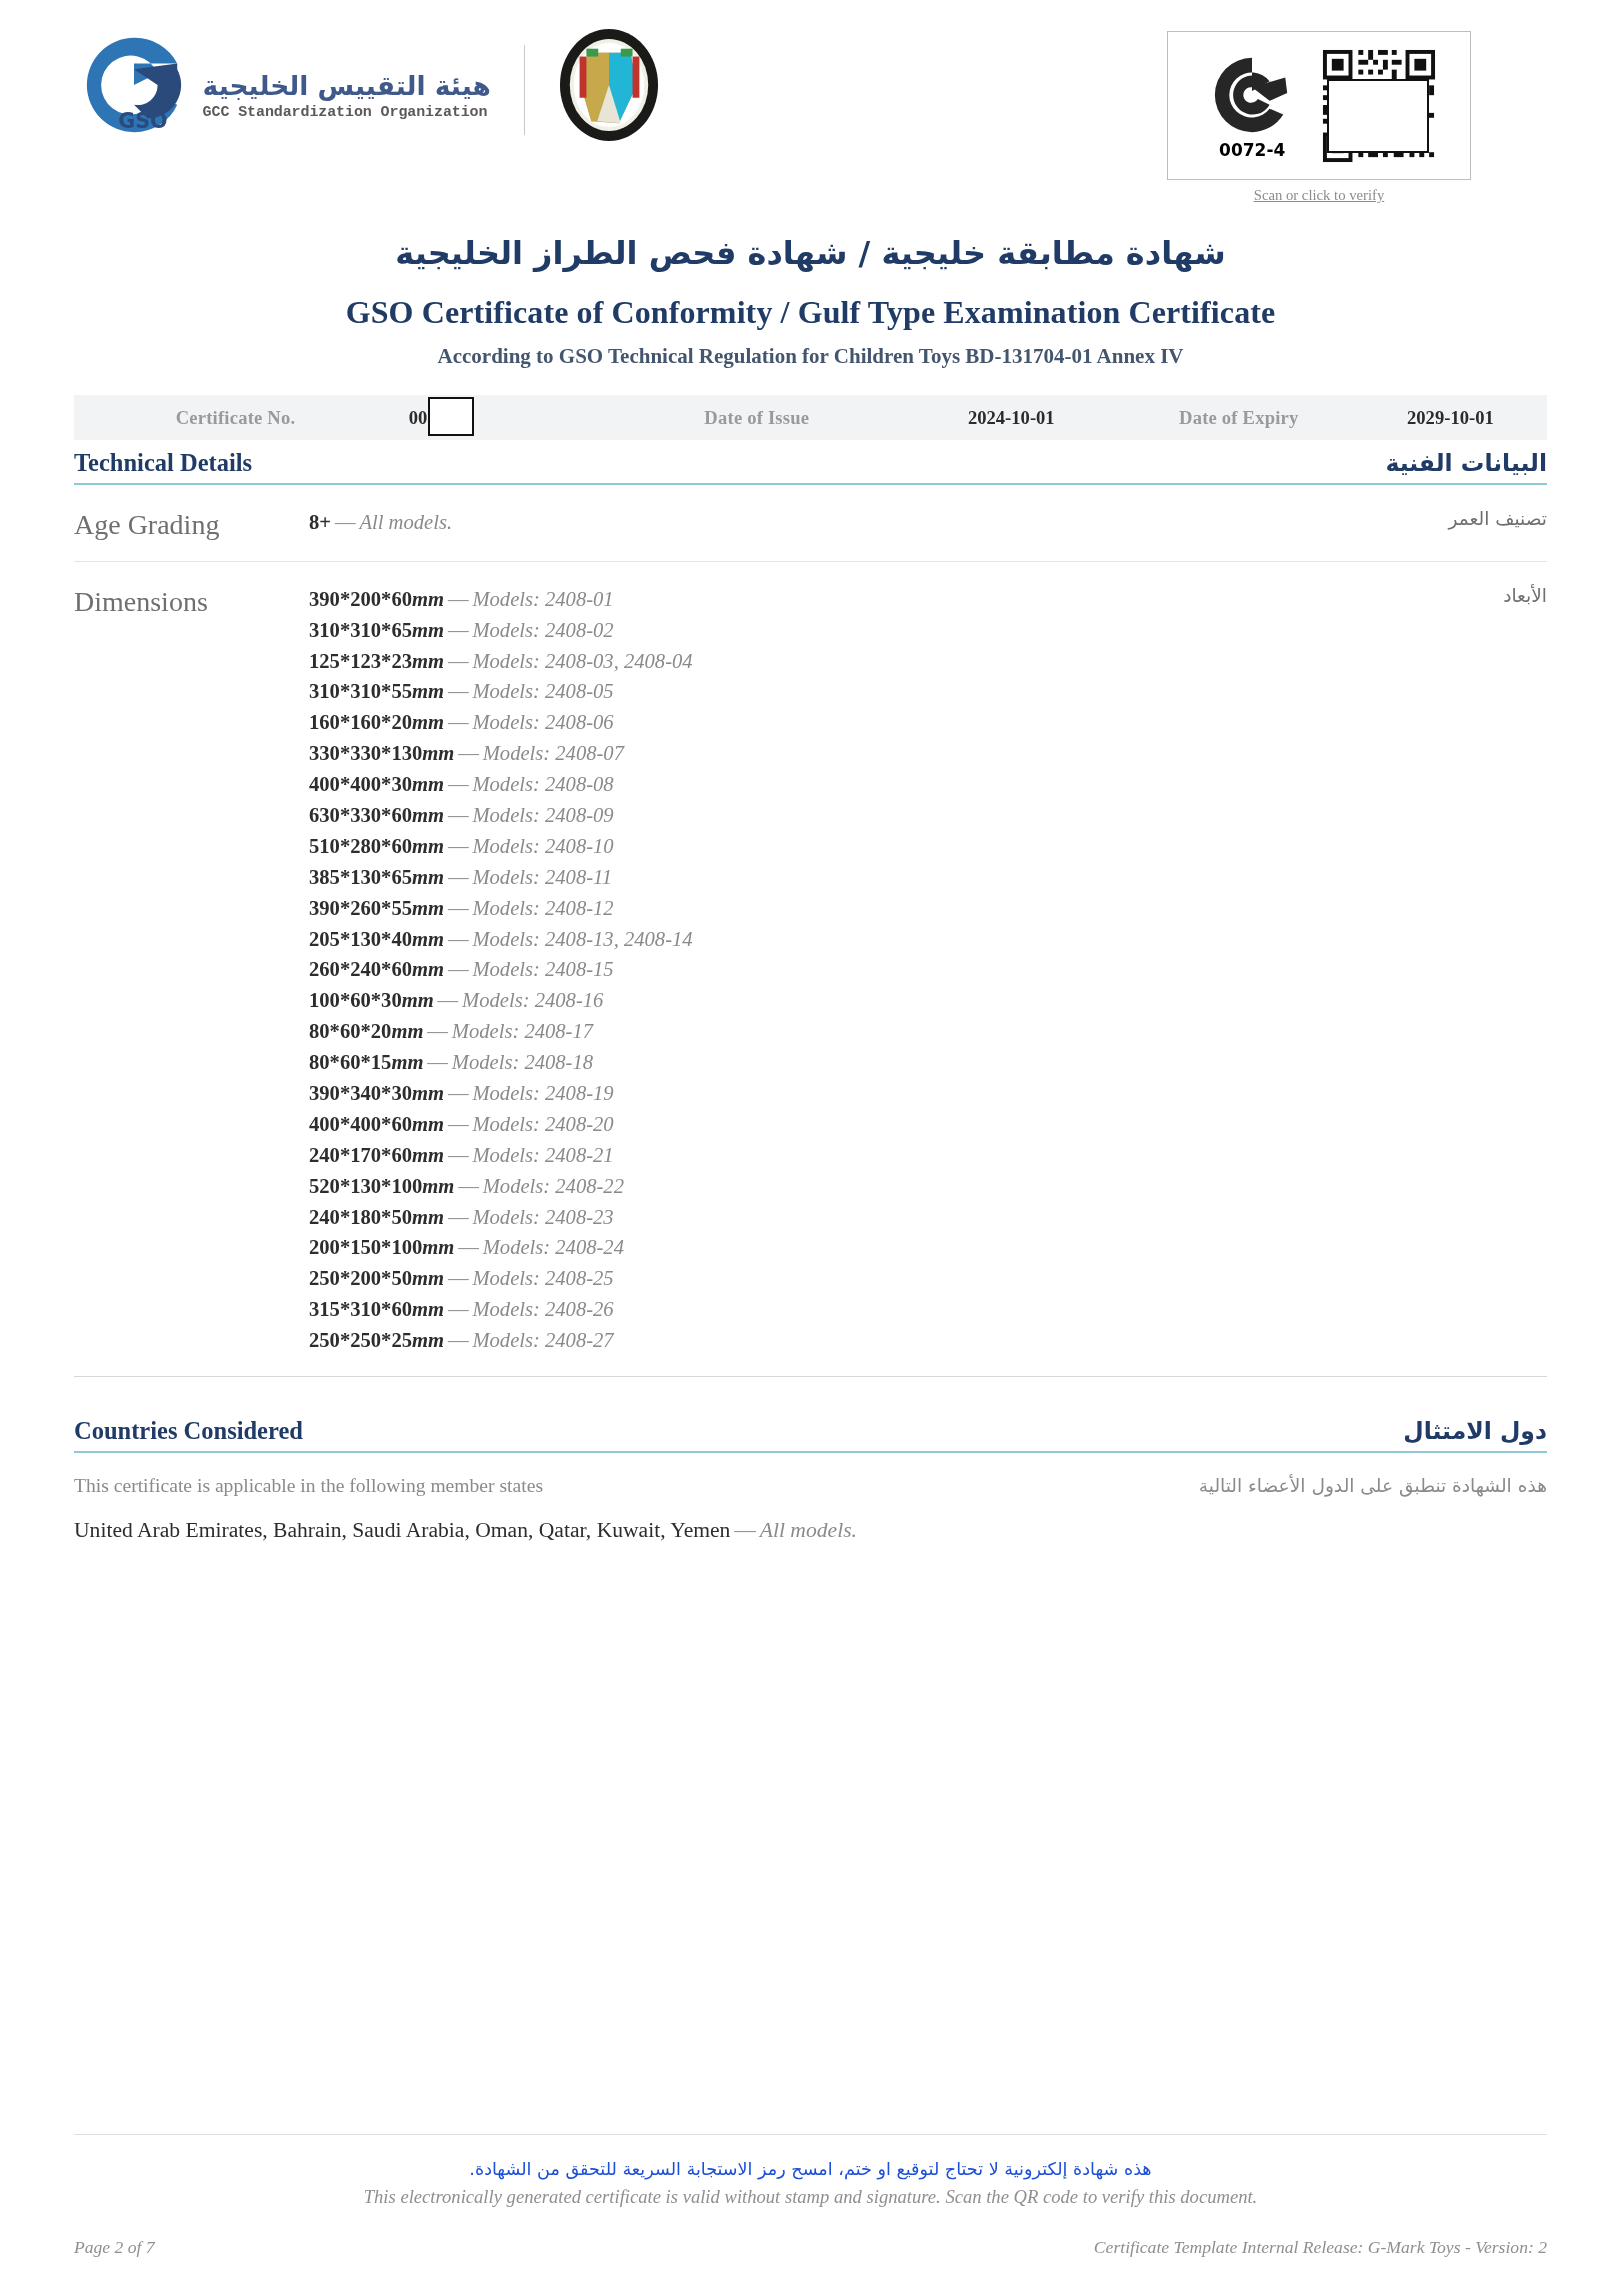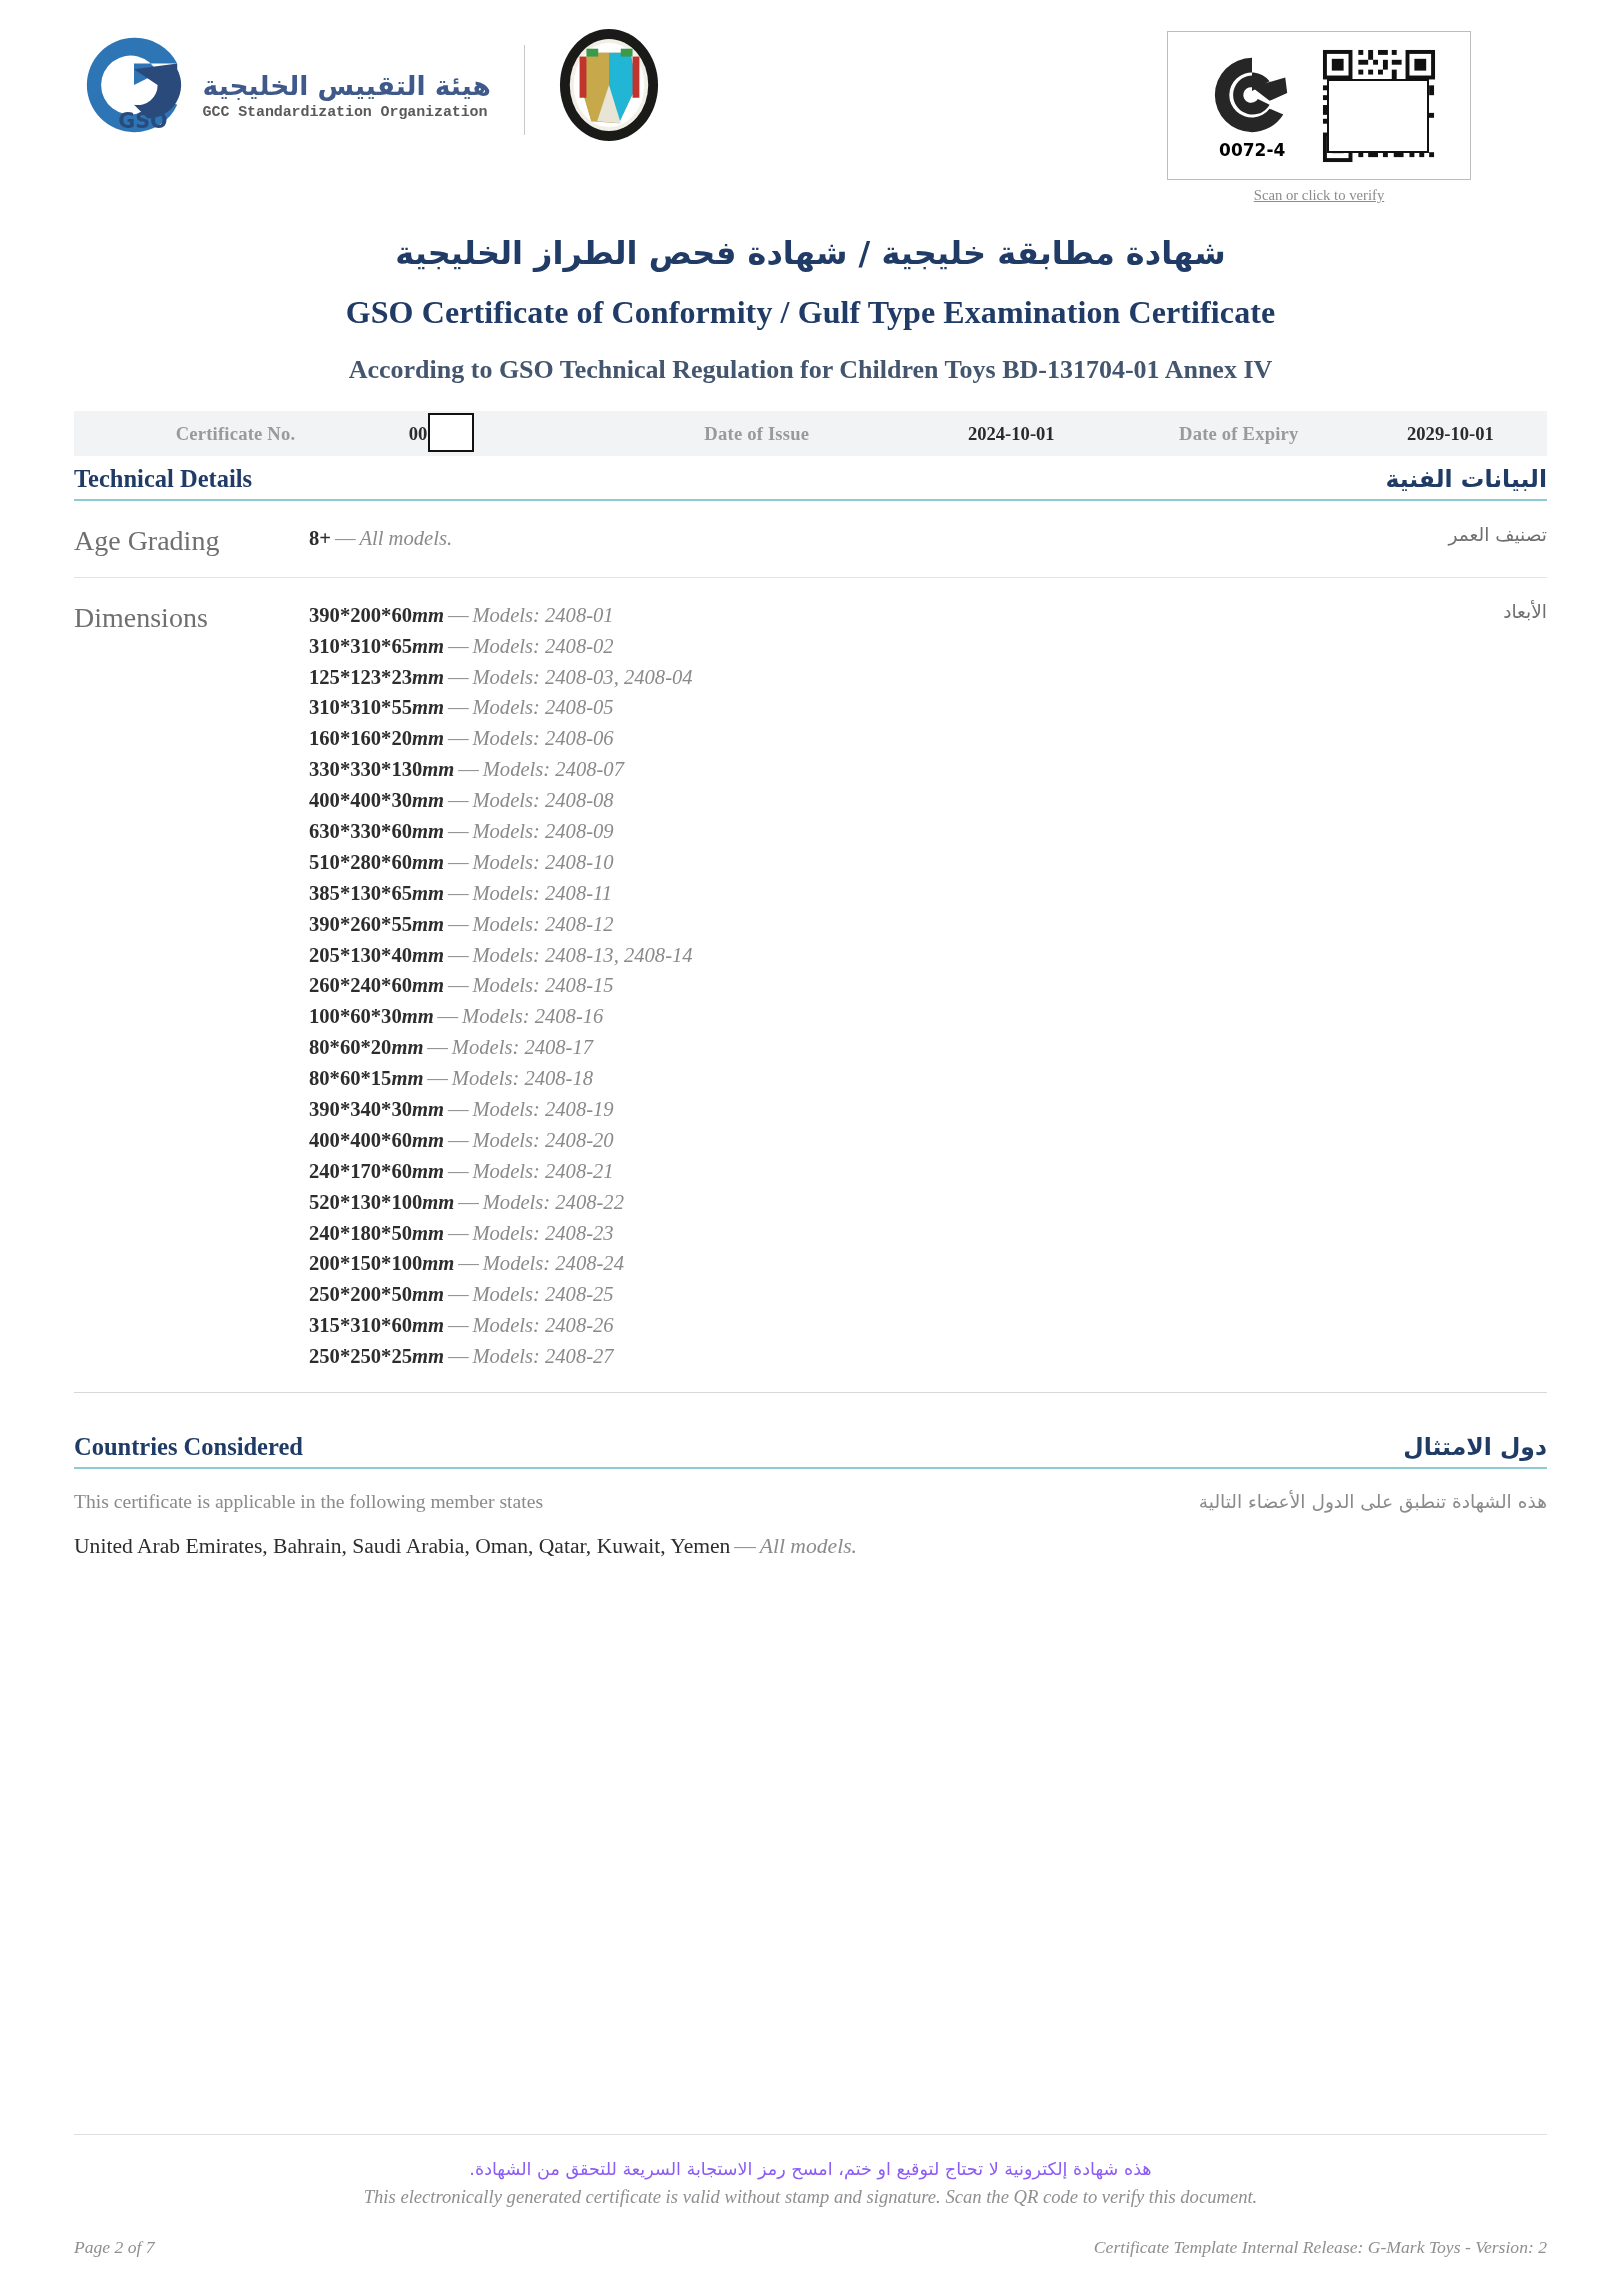--- a/index.html
+++ b/index.html
@@ -165,24 +165,24 @@
     line-height: 1.3;
   }
   .title-en {
     font-size: 32px;
     font-weight: bold;
     color: #1f3b66;
     margin-top: 19.6px;
     letter-spacing: 0.1px;
   }
   .subtitle-en {
-    font-size: 26px;
+    font-size: 21px;
     font-weight: bold;
     color: #44566e;
-    margin-top: 24px;
+    margin-top: 13px;
   }
 
   
   .info-bar {
     margin-top: 26.5px;
     background: #f2f3f5;
     height: 45px;
     display: flex;
     align-items: center;
     font-size: 18.6px;
@@ -305,21 +305,21 @@
   }
   .footer-rule {
     border-top: 1px solid #e0e0e0;
     margin-bottom: 21.6px;
   }
   .foot-ar {
     text-align: center;
     direction: rtl;
     font-family: "DejaVu Sans", sans-serif;
     font-size: 17.6px;
-    color: #8b5cf6;
+    color: #1d4ed8;
     line-height: 1.45;
   }
   .foot-en {
     text-align: center;
     font-style: italic;
     font-size: 18.6px;
     color: #8f8f8f;
     margin-top: 3.9px;
   }
   .foot-bottom {

